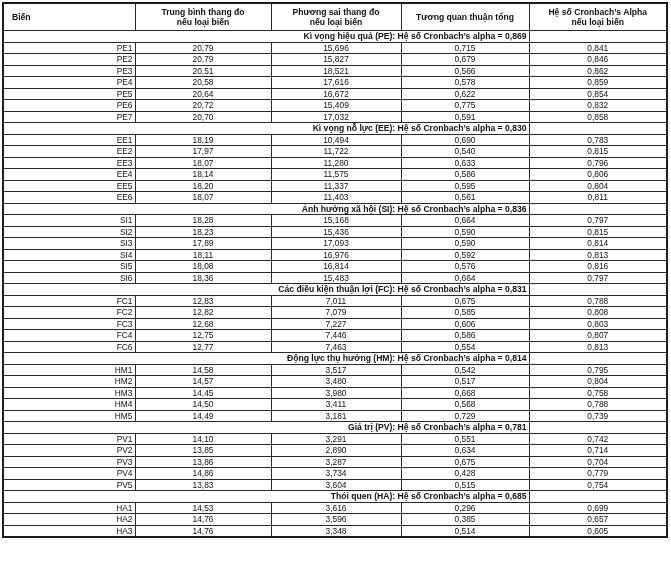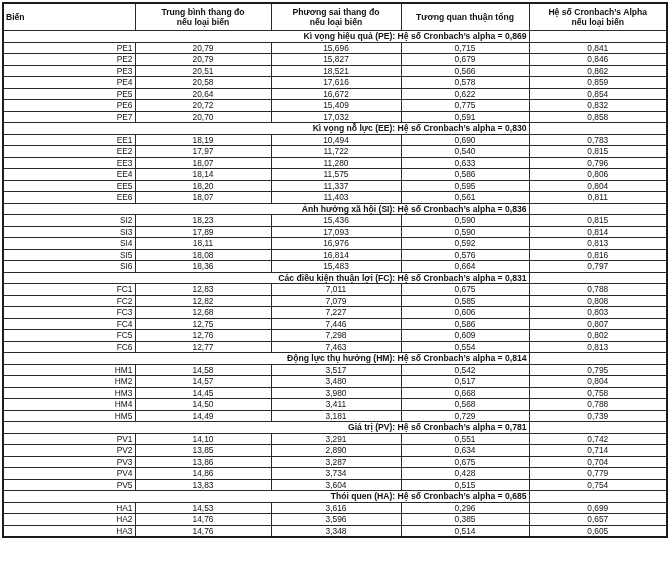--- a/index.html
+++ b/index.html
@@ -35,21 +35,21 @@
     font-size: 8.6px;
     font-weight: 700;
     text-align: center;
     vertical-align: middle;
     padding: 3px 2px;
     line-height: 1.18;
     white-space: pre-line;
   }
   table.cronbach th.col-var {
     text-align: left;
-    padding-left: 2px;
+    padding-left: 8px;
   }
   table.cronbach td {
     font-size: 8.4px;
     font-weight: 400;
     height: 10.5px;
     line-height: 10.5px;
     padding: 0 2px;
   }
   td.var-cell {
     text-align: right;
@@ -187,20 +187,27 @@
           <td class="num-cell">18,07</td>
           <td class="num-cell">11,403</td>
           <td class="num-cell">0,561</td>
           <td class="num-cell">0,811</td>
         </tr>
         <tr class="section-row">
           <td colspan="4">Ảnh hưởng xã hội (SI): Hệ số Cronbach’s alpha = 0,836</td>
           <td></td>
         </tr>
         <tr>
+          <td class="var-cell">SI1</td>
+          <td class="num-cell">18,28</td>
+          <td class="num-cell">15,168</td>
+          <td class="num-cell">0,664</td>
+          <td class="num-cell">0,797</td>
+        </tr>
+        <tr>
           <td class="var-cell">SI2</td>
           <td class="num-cell">18,23</td>
           <td class="num-cell">15,436</td>
           <td class="num-cell">0,590</td>
           <td class="num-cell">0,815</td>
         </tr>
         <tr>
           <td class="var-cell">SI3</td>
           <td class="num-cell">17,89</td>
           <td class="num-cell">17,093</td>
@@ -254,27 +261,20 @@
           <td class="num-cell">0,803</td>
         </tr>
         <tr>
           <td class="var-cell">FC4</td>
           <td class="num-cell">12,75</td>
           <td class="num-cell">7,446</td>
           <td class="num-cell">0,586</td>
           <td class="num-cell">0,807</td>
         </tr>
         <tr>
-          <td class="var-cell">FC5</td>
-          <td class="num-cell">12,76</td>
-          <td class="num-cell">7,298</td>
-          <td class="num-cell">0,609</td>
-          <td class="num-cell">0,802</td>
-        </tr>
-        <tr>
           <td class="var-cell">FC6</td>
           <td class="num-cell">12,77</td>
           <td class="num-cell">7,463</td>
           <td class="num-cell">0,554</td>
           <td class="num-cell">0,813</td>
         </tr>
         <tr class="section-row">
           <td colspan="4">Động lực thụ hưởng (HM): Hệ số Cronbach’s alpha = 0,814</td>
           <td></td>
         </tr>

